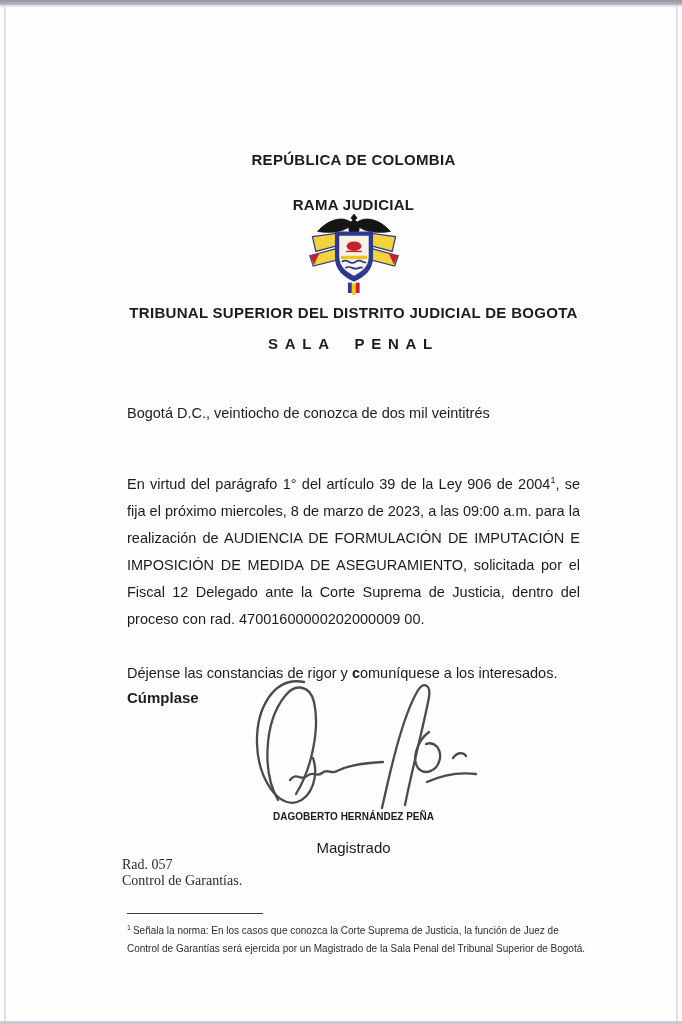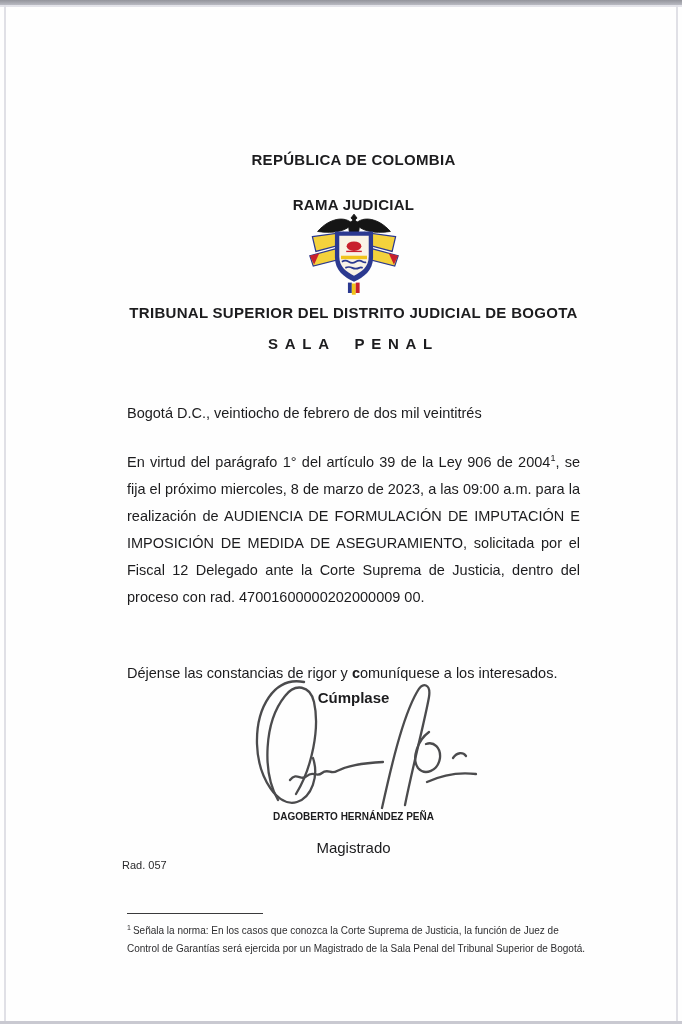--- a/index.html
+++ b/index.html
@@ -48,23 +48,23 @@
   .body-txt { font-size: 14.5px; line-height: 27px; }
   .justify { text-align: justify; }
   sup { font-size: 9px; vertical-align: super; line-height: 0; }
 
   .arms-wrap {
     position: absolute; top: 210px; left: 127px; width: 453px;
     display: flex; justify-content: center;
   }
   .sig-svg { position: absolute; top: 670px; left: 232px; }
   .cumplase { position: absolute; top: 689px; left: 127px; width: 453px;
-    text-align: center; font-weight: bold; font-size: 15px; z-index: 2; }
+    text-align: left; font-weight: bold; font-size: 15px; z-index: 2; }
 
-  .small-left { font-size: 11px; line-height: 16px; color: #2a2a2c; }
+  .small-left { font-size: 14px; line-height: 16px; color: #2a2a2c; font-family: Liberation Serif, serif; }
   .foot-rule { position: absolute; top: 913px; left: 127px; width: 136px;
     height: 0; border-top: 1.5px solid #3a3a3c; }
   .footnote { position: absolute; top: 922px; left: 127px; width: 462px;
     font-size: 10px; line-height: 18px; color: #2e2e30; }
   .footnote sup { font-size: 7px; margin-right: 2px; }
 </style>
 </head>
 <body>
 
 <div class="frame">
@@ -110,23 +110,23 @@
 
         <rect x="53" y="83" width="4.5" height="12" fill="#2b3990"></rect>
         <rect x="57.5" y="84" width="4.5" height="13" fill="#f0c419"></rect>
         <rect x="62" y="83" width="4.5" height="12" fill="#c8202e"></rect>
       </svg>
     </div>
 
     <div class="abs c b hdr sala" style="top:335px">SALA PENAL</div>
     <div class="abs c b hdr" style="top:304px">TRIBUNAL SUPERIOR DEL DISTRITO JUDICIAL DE BOGOTA</div>
 
-    <div class="abs body-txt" style="top:400px">Bogotá D.C., veintiocho de febrero de dos mil veintitrés</div>
+    <div class="abs body-txt" style="top:400px">Bogotá D.C., veintiocho de conozca de dos mil veintitrés</div>
 
-    <div class="abs body-txt justify" style="top:449px">
+    <div class="abs body-txt justify" style="top:471px">
       <span>En virtud del parágrafo 1° del artículo 39 de la Ley 906 de 2004</span><sup>1</sup><span>, se fija el próximo miercoles, 8 de marzo de 2023, a las 09:00 a.m. para la realización de AUDIENCIA DE FORMULACIÓN DE IMPUTACIÓN E IMPOSICIÓN DE MEDIDA DE ASEGURAMIENTO, solicitada por el Fiscal 12 Delegado ante la Corte Suprema de Justicia, dentro del proceso con rad. 47001600000202000009 00.</span>
     </div>
 
     <div class="abs body-txt" style="top:660px">
       <span>Déjense las constancias de rigor y </span><b>c</b><span>omuníquese a los interesados.</span>
     </div>
 
     <div class="cumplase">Cúmplase</div>
     <svg class="sig-svg" width="248" height="148" viewBox="0 0 248 148" fill="none" stroke="#4b4b4d" stroke-width="2.3" stroke-linecap="round">
       <path d="M72 12 C42 6, 24 38, 25 74 C26 108, 46 138, 65 132 C80 127, 87 106, 81 88"></path>
@@ -136,20 +136,21 @@
       <path d="M197 62 C 186 70, 179 88, 186 98 C 193 106, 206 101, 208 88 C 209 78, 202 71, 194 74"></path>
       <path d="M195 112 C 210 105, 228 102, 244 104"></path>
       <path d="M221 88 c 4 -6 10 -6 13 -2"></path>
     </svg>
 
     <div class="abs c b" style="top:811px; font-size:10px">DAGOBERTO HERNÁNDEZ PEÑA</div>
     <div class="abs c" style="top:839px; font-size:15px">Magistrado</div>
 
     <div class="small-left" style="position:absolute; top:857px; left:122px; width:300px">
       <div>Rad. 057</div>
+      <div>Control de Garantías.</div>
     </div>
 
     <div class="foot-rule"></div>
     <div class="footnote">
       <sup>1</sup><span>Señala la norma: En los casos que conozca la Corte Suprema de Justicia, la función de Juez de Control de Garantías será ejercida por un Magistrado de la Sala Penal del Tribunal Superior de Bogotá.</span>
     </div>
 
   </div>
 </div>
 

